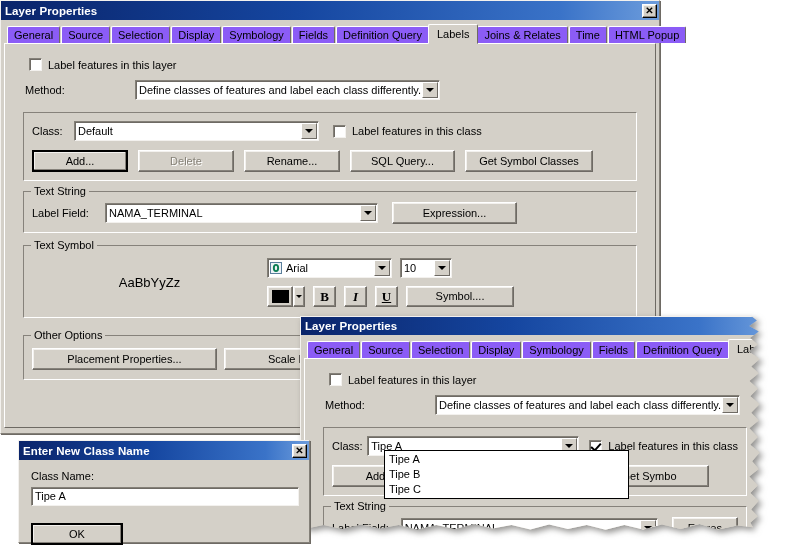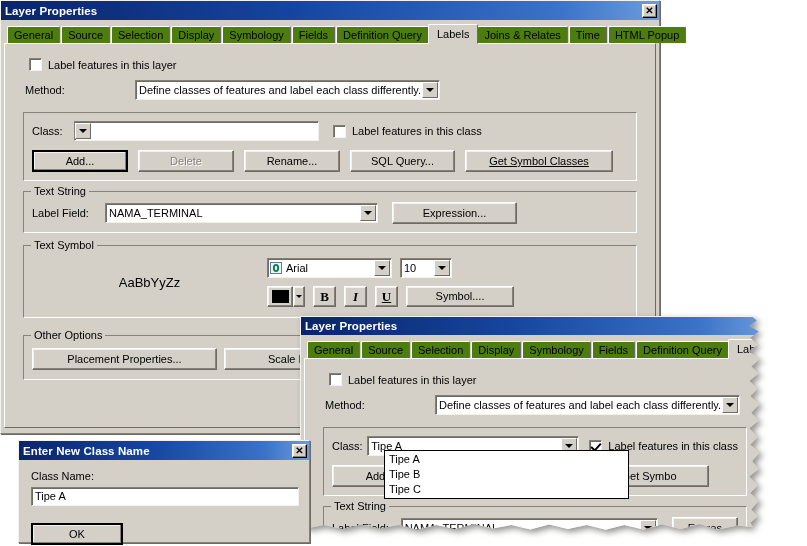--- a/index.html
+++ b/index.html
@@ -53,21 +53,21 @@
     display: flex; align-items: flex-end;
     height: 20px;
     padding-left: 3px;
     margin-bottom: 0;
   }
   .tab {
     height: 17px;
     line-height: 16px;
     padding: 0 6px;
     margin-right: 1px;
-    background: #4d7c0f;
+    background: #8b5cf6;
     border: 1px solid #6e6a64;
     border-bottom: none;
     border-top-color: #fff; border-left-color: #fff;
     white-space: nowrap;
     font-size: 11px;
     border-radius: 2px 2px 0 0;
   }
   .tab.active {
     height: 20px;
     line-height: 19px;
@@ -212,35 +212,36 @@
             <span class="arrowbtn">
                 <i></i>
               </span>
           </div>
         </div>
 
         <div class="group" style="margin:12px 12px 0 12px; padding-top:8px;">
           <div style="display:flex; align-items:center;">
             <span class="lbl" style="width:42px;">Class:</span>
             <div class="combo" style="width:245px;">
+              <span class="txt">Default</span>
               <span class="arrowbtn">
                   <i></i>
                 </span>
             </div>
             <div class="chk-row" style="margin-left:14px;">
               <span class="chk" id="bkChkClass"></span>
               <span class="lbl">Label features in this class</span>
             </div>
           </div>
           <div id="bkClassBtns" style="display:flex; gap:10px; margin-top:9px;">
               <div class="btn def" style="width: 96px;">Add...</div>
               <div class="btn disabled" style="width: 96px;">Delete</div>
               <div class="btn" style="width: 96px;">Rename...</div>
               <div class="btn" style="width: 105px;">SQL Query...</div>
-              <div class="btn" style="width: 148px; text-decoration: underline;">Get Symbol Classes</div>
+              <div class="btn" style="width: 128px;">Get Symbol Classes</div>
             </div>
         </div>
 
         <div class="group" style="margin:10px 12px 0 12px;">
           <span class="gtitle">Text String</span>
           <div style="display:flex; align-items:center;">
             <span class="lbl" style="width:73px;">Label Field:</span>
             <div class="combo" style="width:273px;">
               <span class="txt">NAMA_TERMINAL</span>
               <span class="arrowbtn">

